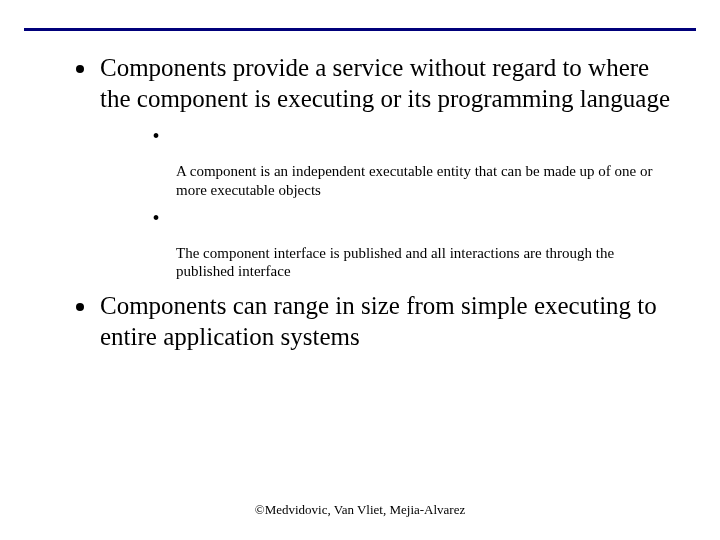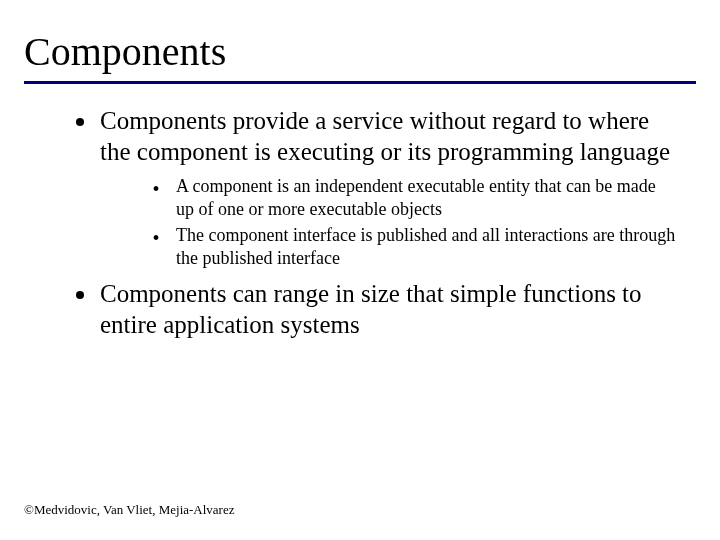--- a/index.html
+++ b/index.html
@@ -62,43 +62,42 @@
   }
   .l2 .bullet {
     width: 40px;
     flex-shrink: 0;
     text-align: center;
     font-size: 20px;
     line-height: 26px;
     padding-top: 1px;
   }
   .l2 .text {
-    font-size: 18px;
+    font-size: 15px;
     line-height: 1.25;
+    margin-top: 40px;
   }
   .footer {
     position: absolute;
     bottom: 22px;
     left: 24px;
     right: 24px;
     display: flex;
     justify-content: center;
     font-size: 13px;
-    flex-direction: column;
   }
   .footer .slidenum {
     padding-right: 96px;
   }
 </style>
 </head>
 <body>
 
 <div class="slide">
 
-  <div class="title">Components</div>
   <div class="title-underline"></div>
 
   <div class="content">
 
     <div class="l1">
       <div class="bullet">
           <div class="dot"></div>
         </div>
       <div class="text">Components provide a service without regard to where the component is executing or its programming language</div>
     </div>
@@ -111,21 +110,21 @@
       <div class="l2">
         <div class="bullet">•</div>
         <div class="text">The component interface is published and all interactions are through the published interface</div>
       </div>
     </div>
 
     <div class="l1">
       <div class="bullet">
           <div class="dot"></div>
         </div>
-      <div class="text">Components can range in size that simple functions to entire application systems</div>
+      <div class="text">Components can range in size from simple executing to entire application systems</div>
     </div>
 
   </div>
 
   <div class="footer">
     <div>©Medvidovic, Van Vliet, Mejia-Alvarez</div>
   </div>
 
 </div>
 

